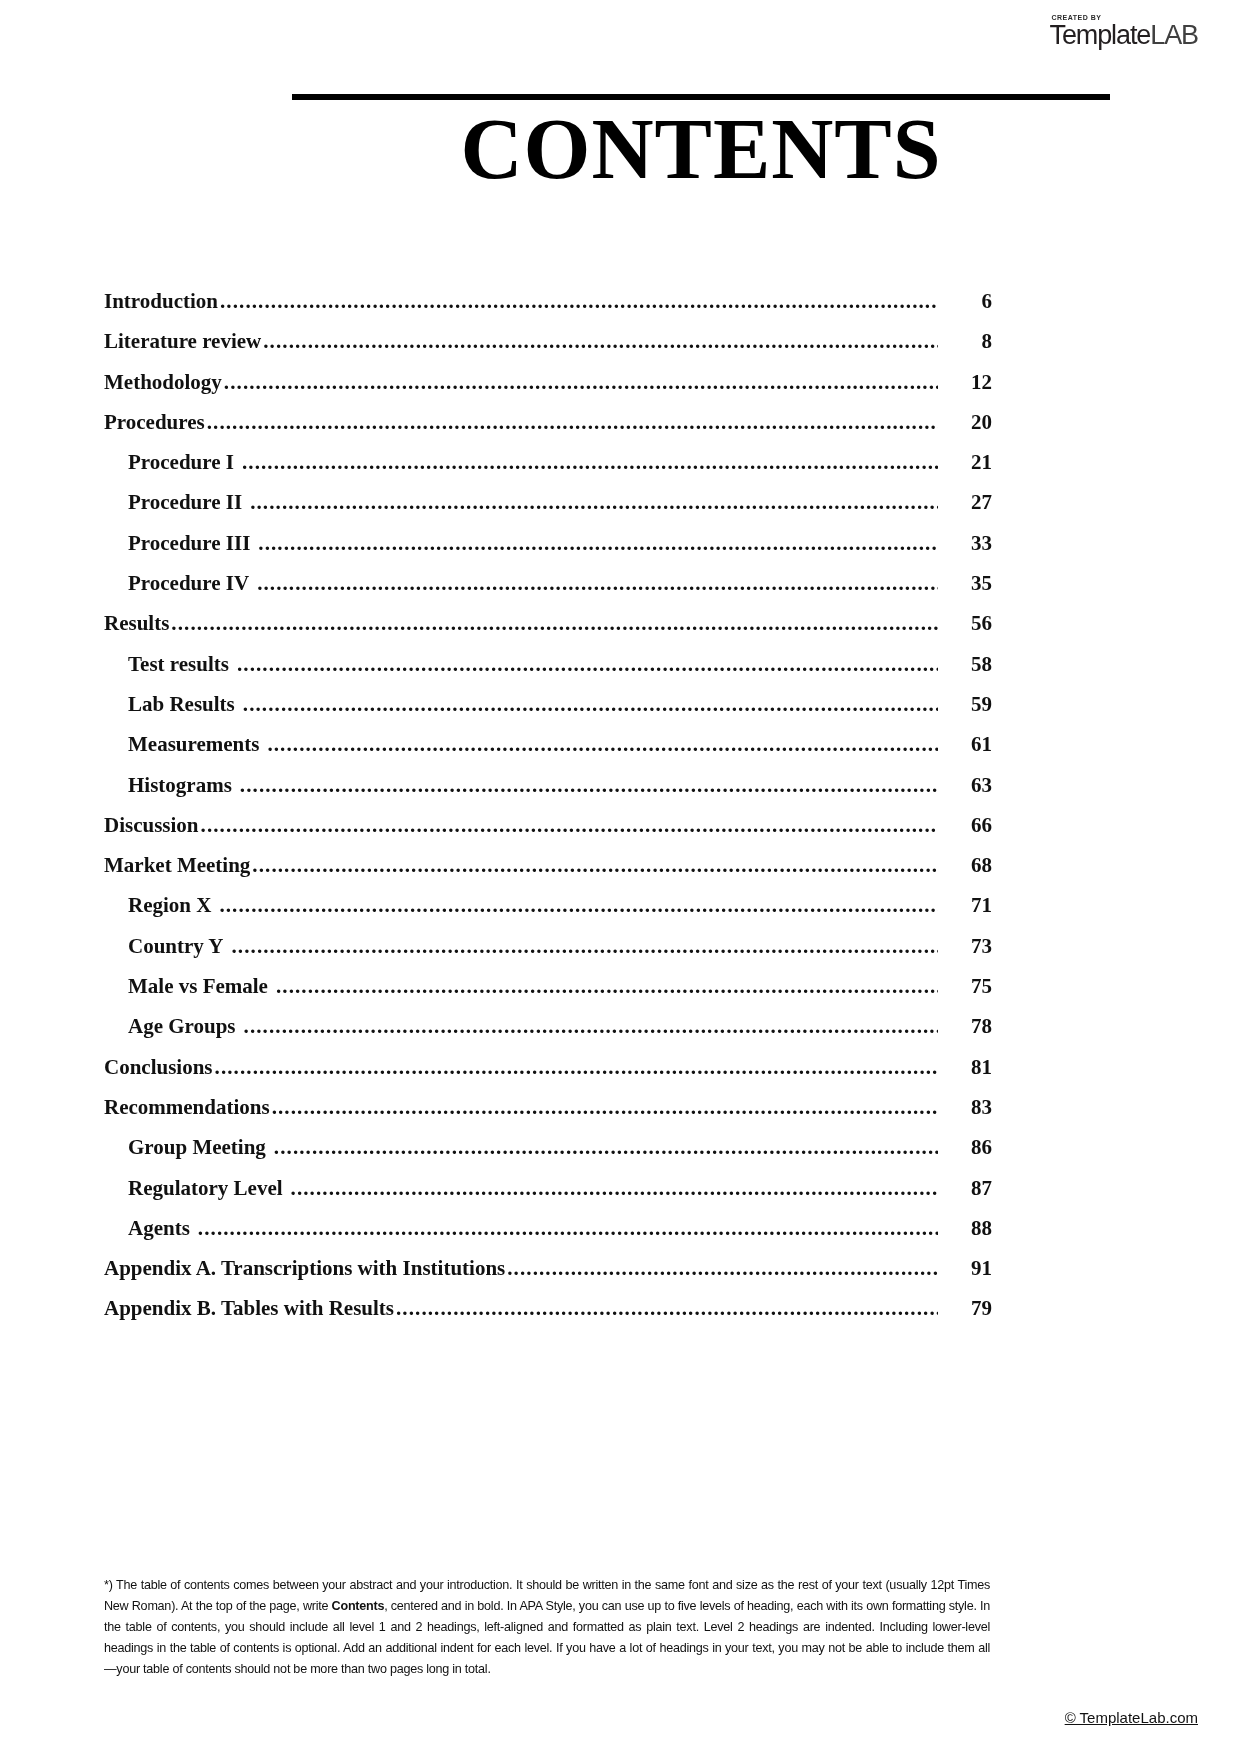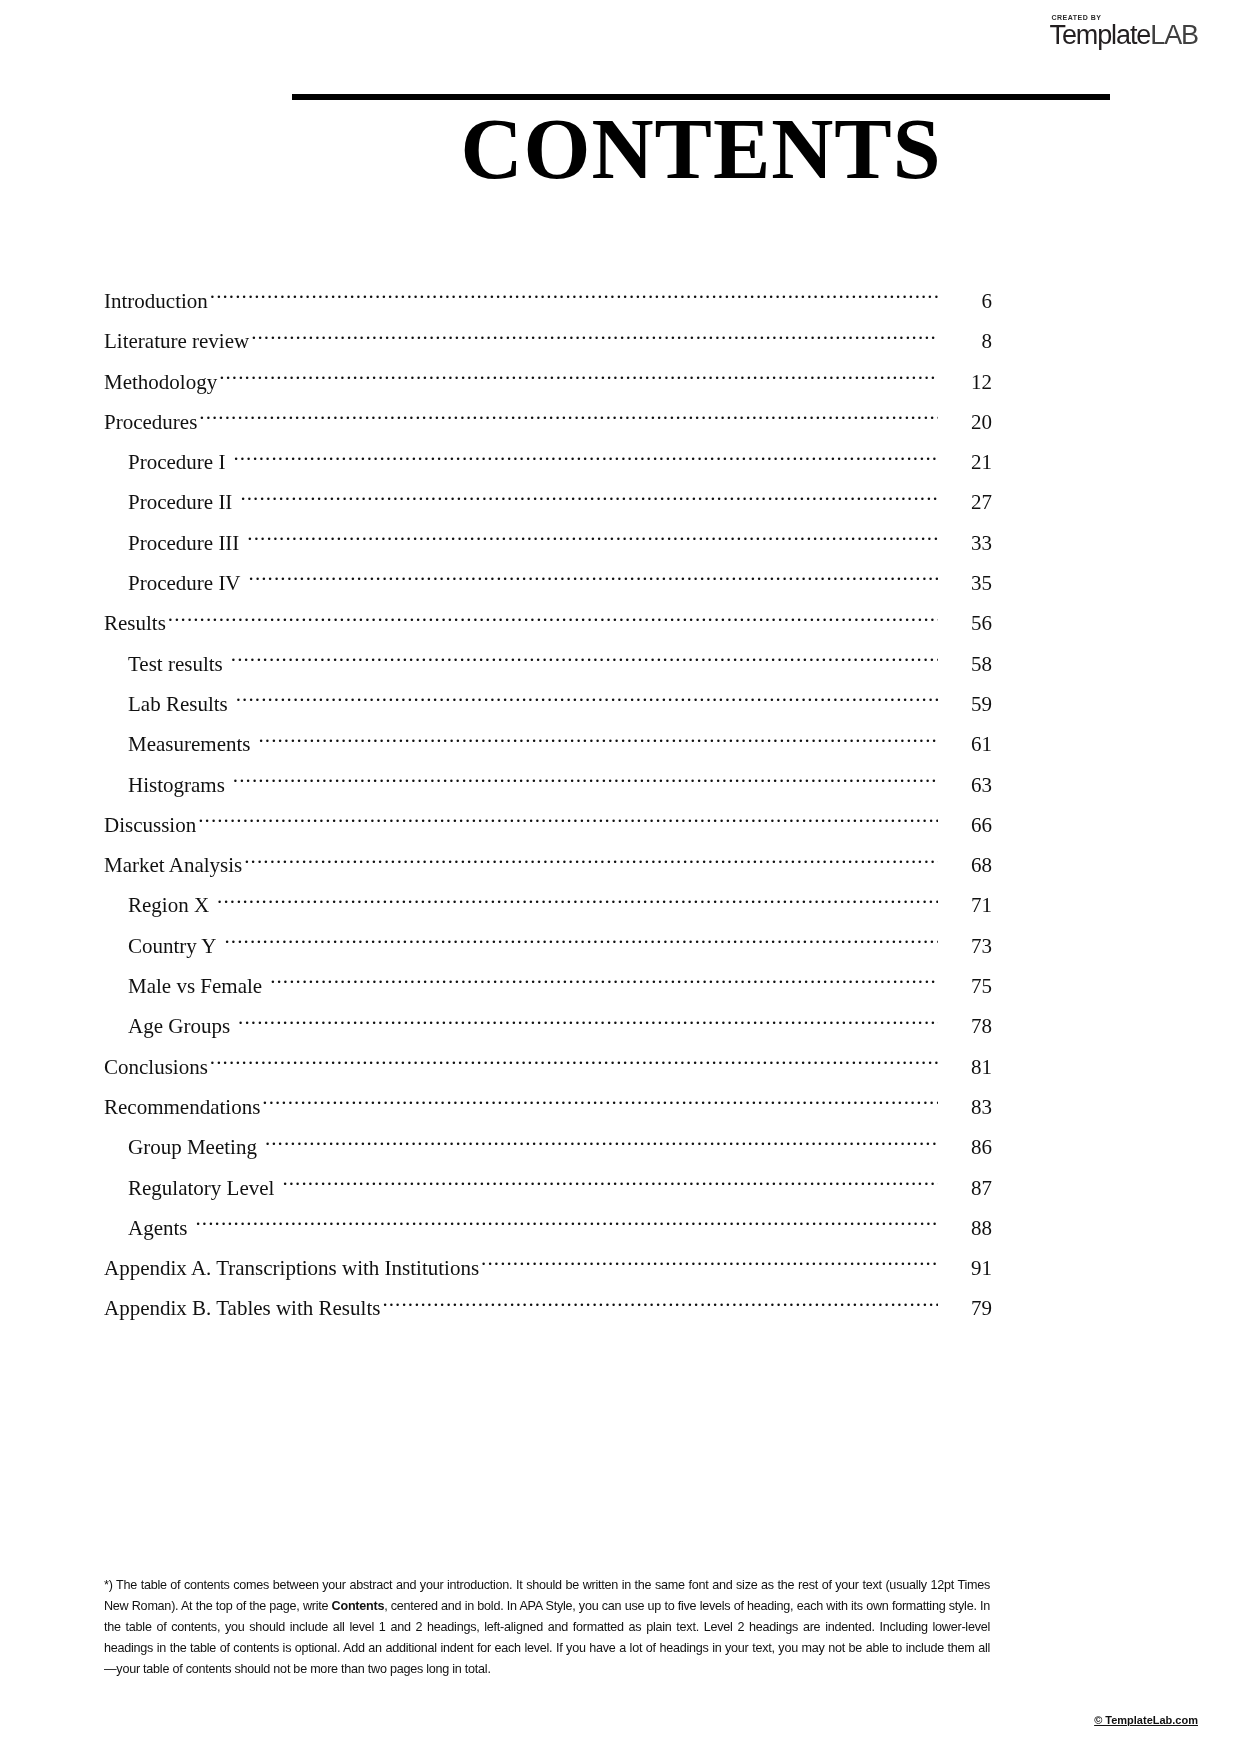--- a/index.html
+++ b/index.html
@@ -77,25 +77,26 @@
 
   
   .toc {
     position: absolute;
     left: 104px;
     top: 281px;
     width: 888px;
   }
   .toc-row {
     display: flex;
-    align-items: center;
+    align-items: flex-end;
     height: 40.3px;
     font-size: 21px;
     line-height: 40.3px;
     white-space: nowrap;
+    font-weight: bold;
   }
   .toc-row.lvl2 .toc-label { padding-left: 24px; }
 
   .toc-label {
     flex: 0 0 auto;
     color: #111111;
   }
   .toc-leader {
     flex: 1 1 auto;
     overflow: hidden;
@@ -137,23 +138,22 @@
     letter-spacing: -0.25px;
   }
   .footnote b { font-weight: bold; }
 
   
   .page-footer {
     position: absolute;
     right: 42px;
     bottom: 28px;
     font-family: "Liberation Sans", sans-serif;
-    font-size: 11px;
-    color: #111111;
-    font-weight: bold;
+    font-size: 15px;
+    color: #111111;
   }
   .page-footer .copy-link {
     text-decoration: underline;
     color: #111111;
   }
 </style>
 </head>
 <body>
 
 <div class="page">
@@ -233,21 +233,21 @@
         <span class="toc-label">Histograms</span>
         <span class="toc-leader"></span>
         <span class="toc-page">63</span>
       </div>
       <div class="toc-row">
         <span class="toc-label">Discussion</span>
         <span class="toc-leader"></span>
         <span class="toc-page">66</span>
       </div>
       <div class="toc-row">
-        <span class="toc-label">Market Analysis</span>
+        <span class="toc-label">Market Meeting</span>
         <span class="toc-leader"></span>
         <span class="toc-page">68</span>
       </div>
       <div class="toc-row lvl2 gap">
         <span class="toc-label">Region X</span>
         <span class="toc-leader"></span>
         <span class="toc-page">71</span>
       </div>
       <div class="toc-row lvl2 gap">
         <span class="toc-label">Country Y</span>

